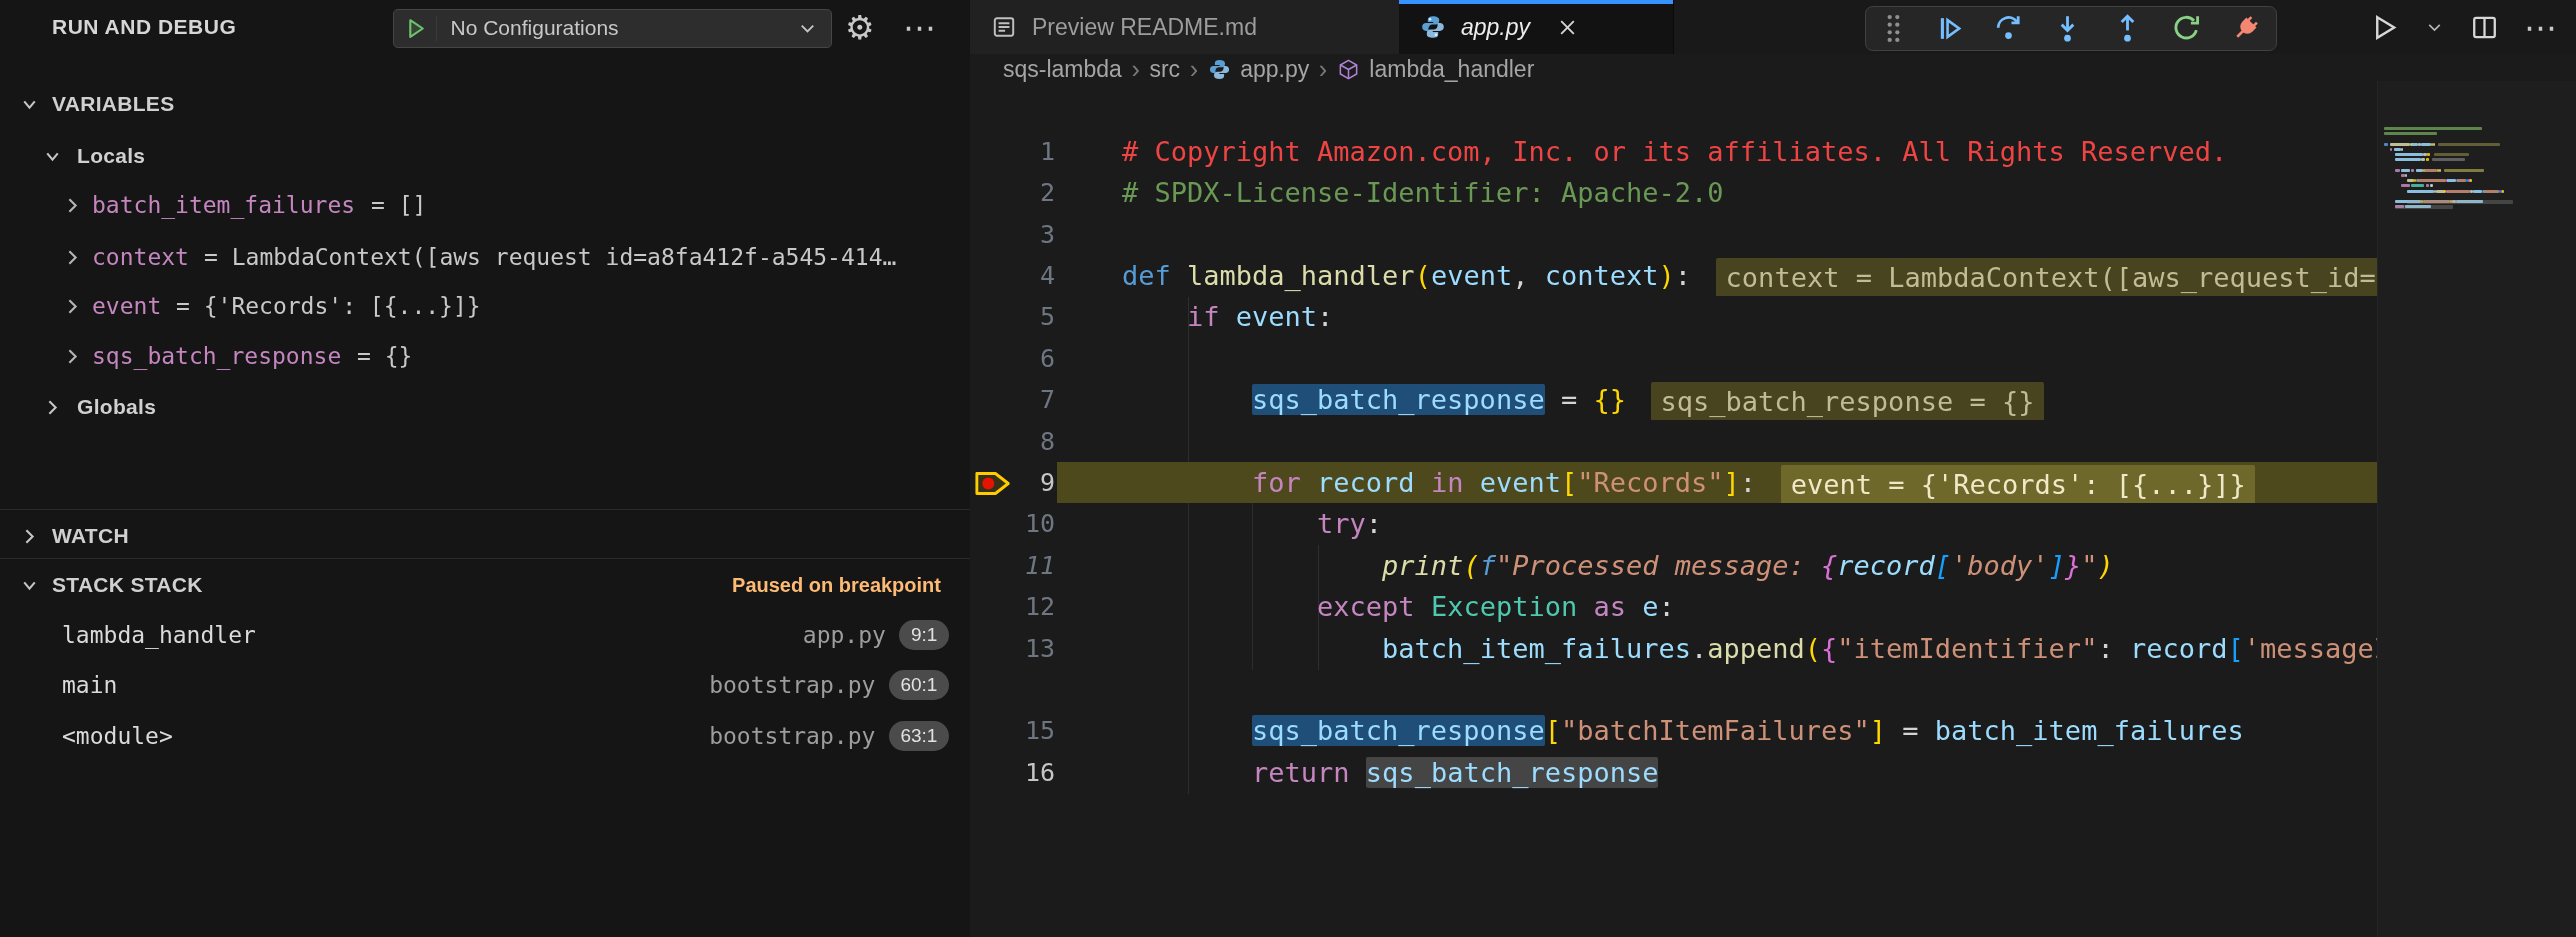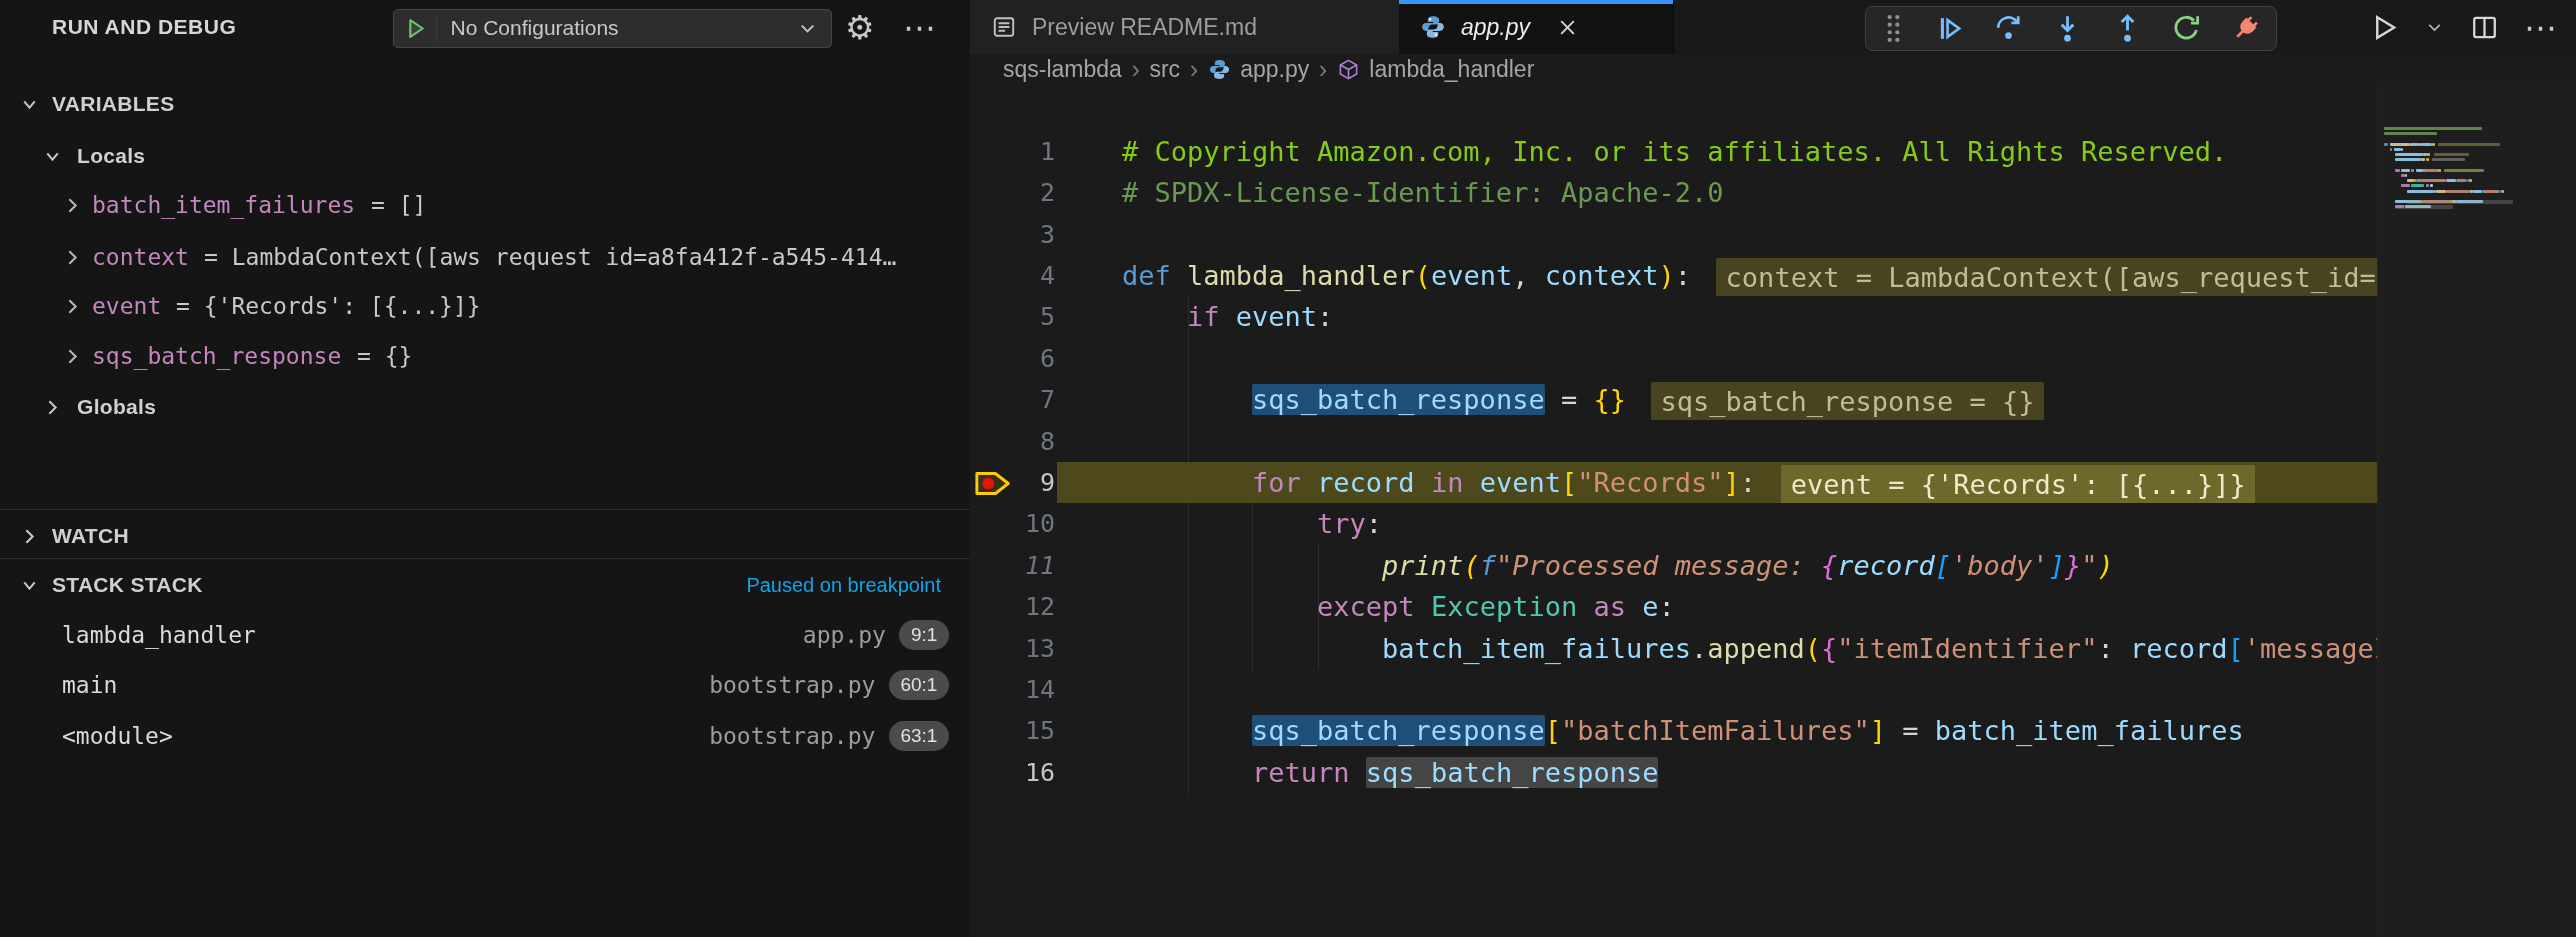--- a/index.html
+++ b/index.html
@@ -18,21 +18,21 @@
   .cfg-chev{padding-right:11.6px;}
   .gear{position:absolute;left:845px;top:0;height:54px;display:flex;align-items:center;font-size:33px;color:#c8c8c8;cursor:pointer;}
   .dots{position:absolute;left:903px;top:0;height:54px;display:flex;align-items:center;font-size:33px;color:#c8c8c8;cursor:pointer;}
   .row{position:absolute;left:0;width:100%;height:50px;display:flex;align-items:center;}
   .hdr{font-weight:700;font-size:21px;color:#d0d0d0;letter-spacing:0.3px;}
   .chev{position:absolute;}
   .mono{font-family:"DejaVu Sans Mono",monospace;}
   .varname{color:#c586c0;font-size:23px;}
   .varval{color:#c8c8c8;font-size:23px;white-space:pre;overflow:hidden;}
   .divider{position:absolute;left:0;width:970px;height:1px;background:#2b2b2b;}
-  .paused{position:absolute;right:29px;font-size:20px;font-weight:400;color:#0ea5e9;}
+  .paused{position:absolute;right:29px;font-size:20px;font-weight:700;color:#fdba74;}
   .frame-name{position:absolute;left:62px;font-size:23px;color:#dadada;}
   .frame-right{position:absolute;right:21px;display:flex;align-items:center;gap:13.5px;}
   .frame-file{font-size:23px;color:#9d9d9d;}
   .badge{height:30px;line-height:30px;padding:0 11.6px;border-radius:15.4px;background:#4b4b4b;
          color:#e2e2e2;font-size:19px;font-family:"Liberation Sans",sans-serif;}
   
   .pane{position:absolute;left:970px;top:0;right:0;bottom:0;background:#1b1b1b;}
   .tabs{position:absolute;left:0;top:0;right:0;height:54px;background:#191919;}
   .tab{position:absolute;top:0;height:54px;display:flex;align-items:center;cursor:pointer;}
   .tab1{left:0;width:429px;background:#212121;border-right:1px solid #0a0a0a;}
@@ -337,21 +337,21 @@
       </span>
       <span class="bc-item">lambda_handler</span>
     </div>
 
     <div class="code" id="code">
       <div class="guide" style="left:218px;top:297px;height:497px"></div>
       <div class="guide" style="left:282px;top:503px;height:167px"></div>
       <div class="guide" style="left:348px;top:545px;height:125px"></div>
     <div class="line" style="top: 131px;">
           <span class="num">1</span>
-          <span class="ct"><span style="color: #84cc16;"># Copyright Amazon.com, Inc. or its affiliates. All Rights Reserved.</span></span>
+          <span class="ct"><span style="color: #ef4444;"># Copyright Amazon.com, Inc. or its affiliates. All Rights Reserved.</span></span>
         </div>
         <div class="line" style="top: 172px;">
           <span class="num">2</span>
           <span class="ct"><span style="color: rgb(106, 153, 85);"># SPDX-License-Identifier: Apache-2.0</span></span>
         </div>
         <div class="line" style="top: 214px;">
           <span class="num">3</span>
           <span class="ct"></span>
         </div>
         <div class="line" style="top: 255px;">
@@ -392,24 +392,20 @@
           <span class="num">11</span>
           <span class="ct"><span style="color: rgb(212, 212, 212);">                </span><span style="color: rgb(220, 220, 170);">print</span><span style="color: rgb(255, 215, 0);">(</span><span style="color: rgb(86, 156, 214);">f</span><span style="color: rgb(206, 145, 120);">"Processed message: </span><span style="color: rgb(218, 112, 214);">{</span><span style="color: rgb(156, 220, 254);">record</span><span style="color: rgb(23, 159, 255);">[</span><span style="color: rgb(206, 145, 120);">'body'</span><span style="color: rgb(23, 159, 255);">]</span><span style="color: rgb(218, 112, 214);">}</span><span style="color: rgb(206, 145, 120);">"</span><span style="color: rgb(255, 215, 0);">)</span></span>
         </div>
         <div class="line" style="top: 586px;">
           <span class="num">12</span>
           <span class="ct"><span style="color: rgb(212, 212, 212);">            </span><span style="color: rgb(197, 134, 192);">except</span><span style="color: rgb(212, 212, 212);"> </span><span style="color: rgb(78, 201, 176);">Exception</span><span style="color: rgb(212, 212, 212);"> </span><span style="color: rgb(197, 134, 192);">as</span><span style="color: rgb(212, 212, 212);"> </span><span style="color: rgb(156, 220, 254);">e</span><span style="color: rgb(212, 212, 212);">:</span></span>
         </div>
         <div class="line" style="top: 628px;">
           <span class="num">13</span>
           <span class="ct"><span style="color: rgb(212, 212, 212);">                </span><span style="color: rgb(156, 220, 254);">batch_item_failures</span><span style="color: rgb(212, 212, 212);">.</span><span style="color: rgb(220, 220, 170);">append</span><span style="color: rgb(255, 215, 0);">(</span><span style="color: rgb(218, 112, 214);">{</span><span style="color: rgb(206, 145, 120);">"itemIdentifier"</span><span style="color: rgb(212, 212, 212);">: </span><span style="color: rgb(156, 220, 254);">record</span><span style="color: rgb(23, 159, 255);">[</span><span style="color: rgb(206, 145, 120);">'messageId'</span></span>
-        </div>
-        <div class="line" style="top: 669px;">
-          <span class="num">14</span>
-          <span class="ct"></span>
         </div>
         <div class="line" style="top: 710px;">
           <span class="num">15</span>
           <span class="ct"><span style="color: rgb(212, 212, 212);">        </span><span class="whl" style="color: rgb(156, 220, 254);">sqs_batch_response</span><span style="color: rgb(255, 215, 0);">[</span><span style="color: rgb(206, 145, 120);">"batchItemFailures"</span><span style="color: rgb(255, 215, 0);">]</span><span style="color: rgb(212, 212, 212);"> = </span><span style="color: rgb(156, 220, 254);">batch_item_failures</span></span>
         </div>
         <div class="line" style="top: 752px;">
           <span class="num on">16</span>
           <span class="ct"><span style="color: rgb(212, 212, 212);">        </span><span style="color: rgb(197, 134, 192);">return</span><span style="color: rgb(212, 212, 212);"> </span><span class="sel" style="color: rgb(156, 220, 254);">sqs_batch_response</span></span>
         </div>
       </div>

